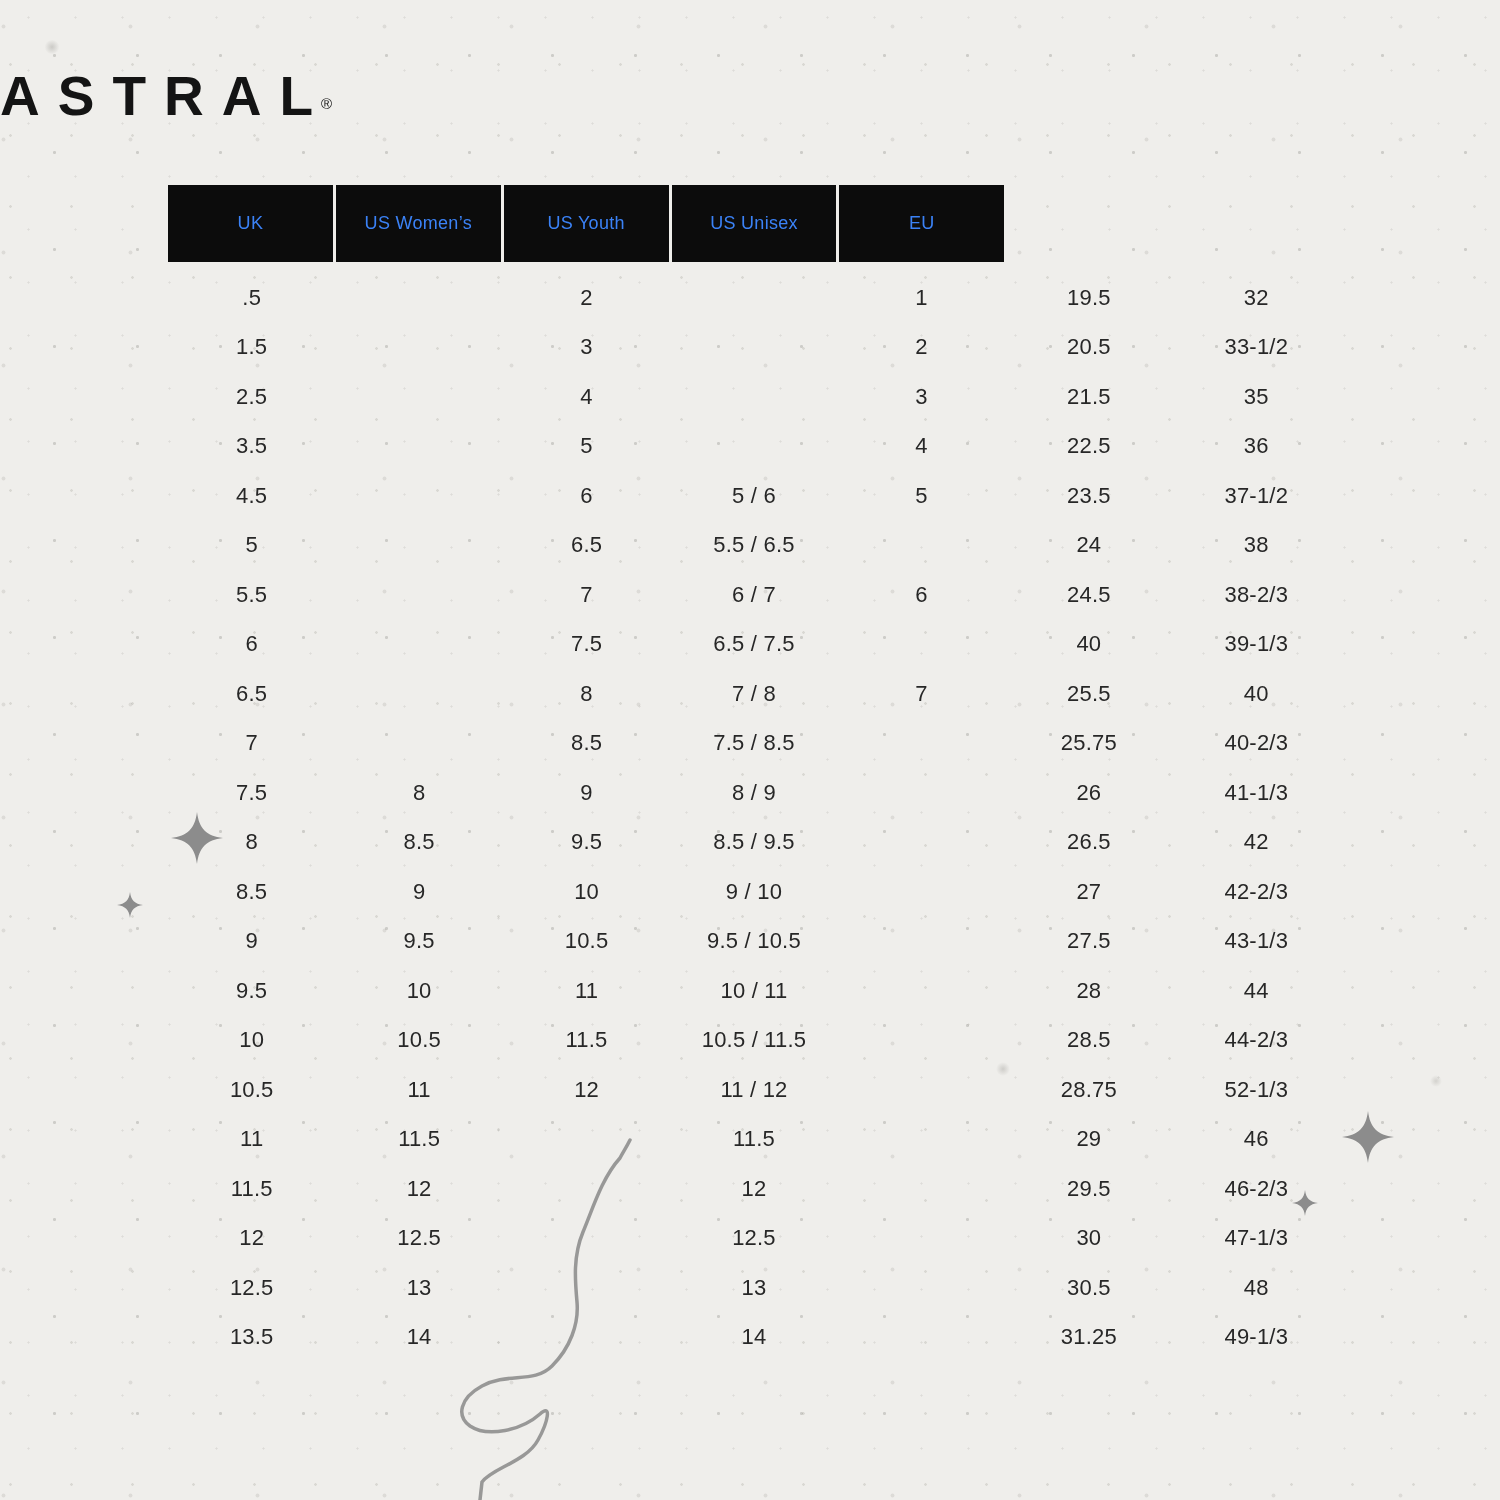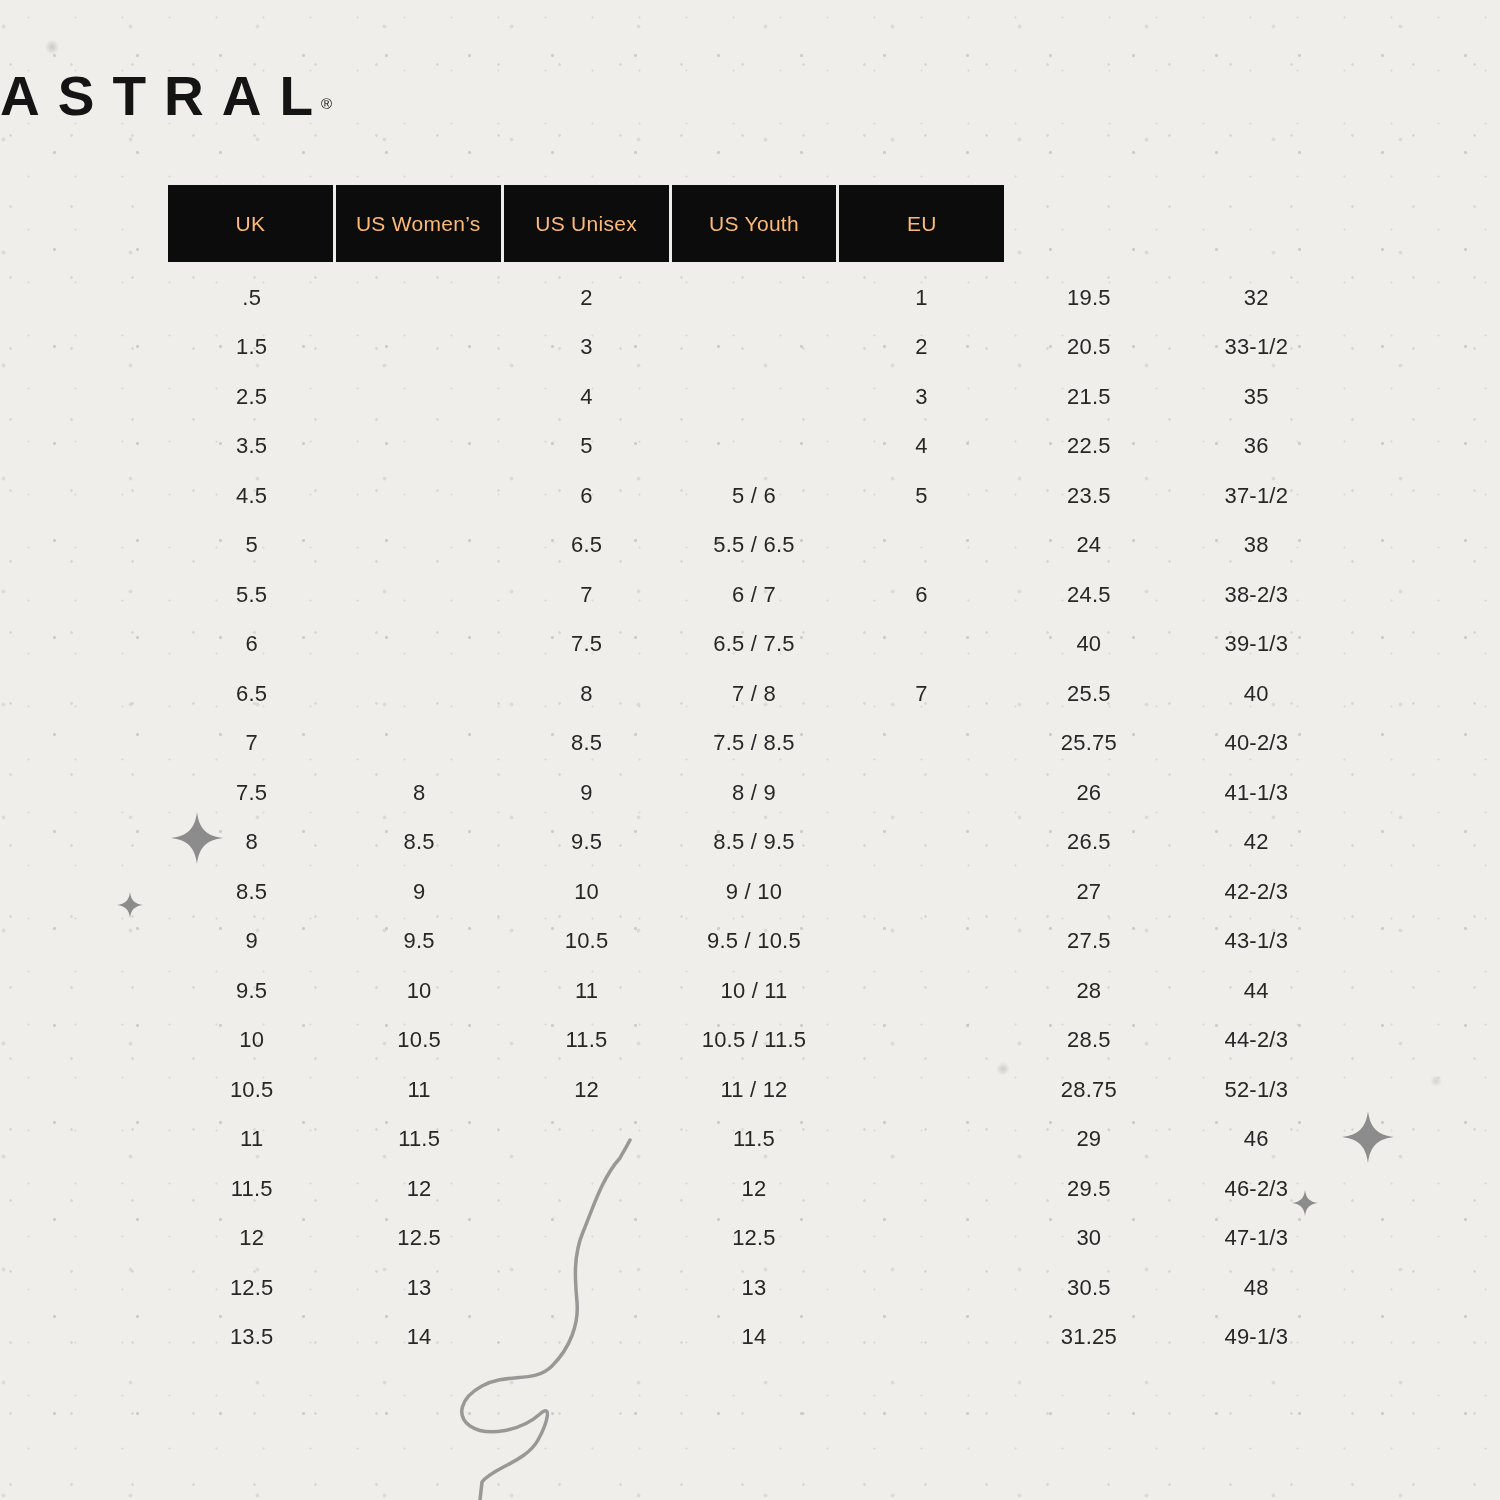--- a/index.html
+++ b/index.html
@@ -20,23 +20,23 @@
     color:#141414;
     font-size:55px;font-weight:700;letter-spacing:18px;
     white-space:nowrap;
   }
   .logo .reg{font-size:15px;font-weight:400;letter-spacing:0;vertical-align:6px;margin-left:-10px;}
   .thead{
     position:absolute;left:168px;top:185px;width:1172px;height:77px;
     display:grid;grid-template-columns:repeat(7,1fr);gap:3px;
   }
   .th{
-    background:#0c0c0c;color:#fdba74;
+    background:#0c0c0c;color:#3b82f6;
     display:flex;align-items:center;justify-content:center;
-    font-size:21px;letter-spacing:0.3px;text-align:right;
+    font-size:18px;letter-spacing:0.3px;text-align:right;
   }
   .tbody{
     position:absolute;left:168px;top:273px;width:1172px;
     display:grid;grid-template-columns:repeat(7,1fr);grid-auto-rows:49.5px;
   }
   .td{
     display:flex;align-items:center;justify-content:center;
     font-size:22px;color:#272727;letter-spacing:0.2px;
   }
   .sparkle{position:absolute;}
@@ -53,22 +53,22 @@
 <div class="page">
 
   <div class="logo">
     <span>ASTRAL</span><span class="reg">®</span>
   </div>
 
   <div>
     <div class="thead" id="thead">
         <div class="th">UK</div>
         <div class="th">US Women’s</div>
+        <div class="th">US Youth</div>
         <div class="th">US Unisex</div>
-        <div class="th">US Youth</div>
         <div class="th">EU</div>
       </div>
     <div class="tbody" id="tbody">
         <div class="td">.5</div>
         <div class="td"></div>
         <div class="td">2</div>
         <div class="td"></div>
         <div class="td">1</div>
         <div class="td">19.5</div>
         <div class="td">32</div>

